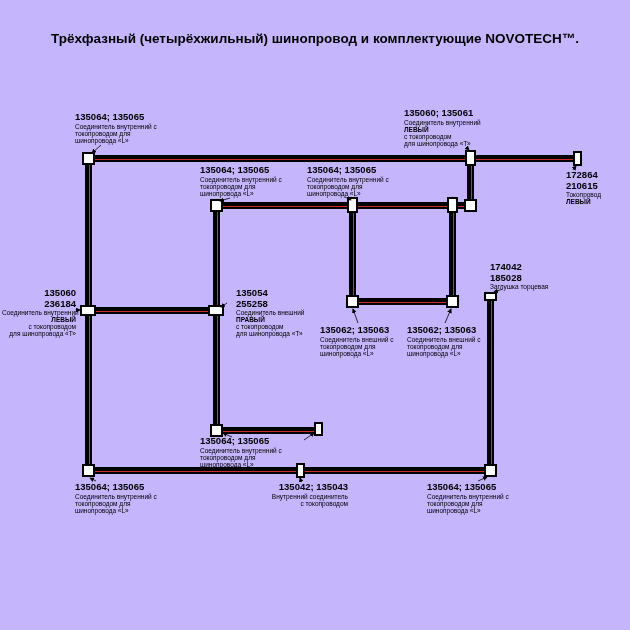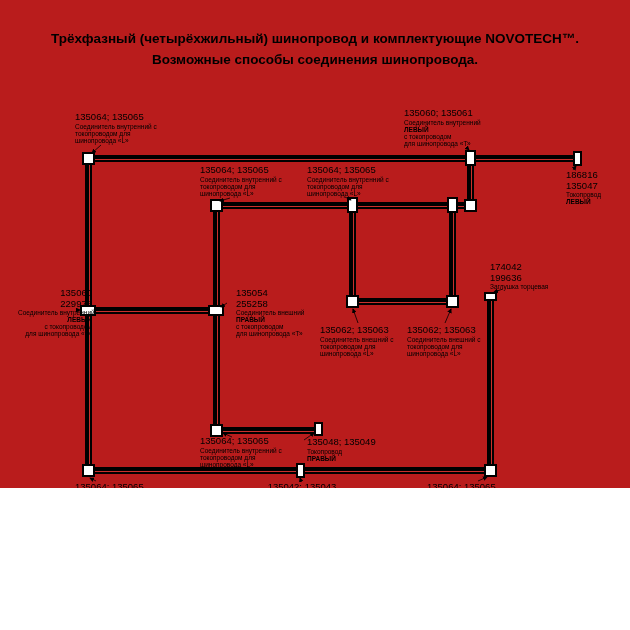--- a/index.html
+++ b/index.html
@@ -1,40 +1,39 @@
 <!DOCTYPE html>
 <html><head>
 <meta charset="utf-8">
 <style>
   *{margin:0;padding:0;box-sizing:border-box}
   html,body{background:#fff}
   body{font-family:"Liberation Sans","DejaVu Sans",sans-serif}
-  .canvas{position:relative;width:630px;height:488px;background:#b91c1c;overflow:hidden}
+  .canvas{position:relative;width:630px;height:630px;background:#c4b5fd;overflow:hidden}
   .title{position:absolute;top:28px;left:0;width:100%;text-align:center;font-weight:700;font-size:13.5px;line-height:21px;color:#000}
   .track{position:absolute;z-index:1}
   .red-h{position:absolute;left:1px;right:1px;top:4px;height:1.3px}
   .red-v{position:absolute;top:1px;bottom:1px;left:4px;width:1.3px}
   .cbox{position:absolute;z-index:3;border:2px solid #000}
   #arrows{position:absolute;left:0;top:0;z-index:4;pointer-events:none}
   .lbl{position:absolute;z-index:5;color:#000}
-  .lbl .n{font-size:9.5px;font-weight:400;line-height:10.5px;white-space:nowrap}
+  .lbl .n{font-size:9.5px;font-weight:700;line-height:10.5px;white-space:nowrap}
   .lbl .d{font-size:6.5px;line-height:7px;white-space:nowrap}
   .lbl .db{font-weight:700}
   .lbl.r .n,.lbl.r .d{white-space:nowrap}
   .lbl.r{text-align:right}
-  .lbl.c{text-align:center}
+  .lbl.c{text-align:right}
 </style>
 </head>
 <body>
 
 <div class="canvas">
 
   <div class="title">
     <div>Трёхфазный (четырёхжильный) шинопровод и комплектующие NOVOTECH™.</div>
-    <div>Возможные способы соединения шинопровода.</div>
   </div>
 
   <div id="tracks">
       <div class="track" style="left: 85px; top: 155px; width: 496px; height: 7px; background: rgb(0, 0, 0);">
         <div class="red-h" style="background: rgb(201, 48, 44);"></div>
       </div>
       <div class="track" style="left: 85px; top: 155px; width: 7px; height: 319px; background: rgb(0, 0, 0);">
         <div class="red-v" style="background: rgb(201, 48, 44);"></div>
       </div>
       <div class="track" style="left: 85px; top: 467px; width: 409px; height: 7px; background: rgb(0, 0, 0);">
@@ -128,33 +127,33 @@
       <div class="d">шинопровода «L»</div>
     </div>
   <div class="lbl" style="left:404px;top:108px;width:95px">
       <div class="n">135060; 135061</div>
       <div class="d">Соединитель внутренний</div>
       <div class="d db">ЛЕВЫЙ</div>
       <div class="d">с токопроводом</div>
       <div class="d">для шинопровода «Т»</div>
     </div>
   <div class="lbl" style="left:566px;top:170px;width:62px">
-      <div class="n">186816</div>
-      <div class="n">135047</div>
+      <div class="n">172864</div>
+      <div class="n">210615</div>
       <div class="d">Токопровод</div>
       <div class="d db">ЛЕВЫЙ</div>
     </div>
   <div class="lbl" style="left:490px;top:262px;width:75px">
       <div class="n">174042</div>
-      <div class="n">199636</div>
+      <div class="n">185028</div>
       <div class="d">Заглушка торцевая</div>
     </div>
-  <div class="lbl r" style="left:18px;top:288px;width:74px">
+  <div class="lbl r" style="left:2px;top:288px;width:74px">
       <div class="n">135060</div>
-      <div class="n">229978</div>
+      <div class="n">236184</div>
       <div class="d">Соединитель внутренний</div>
       <div class="d db">ЛЕВЫЙ</div>
       <div class="d">с токопроводом</div>
       <div class="d">для шинопровода «Т»</div>
     </div>
   <div class="lbl" style="left:236px;top:288px;width:78px">
       <div class="n">135054</div>
       <div class="n">255258</div>
       <div class="d">Соединитель внешний</div>
       <div class="d db">ПРАВЫЙ</div>
@@ -172,25 +171,20 @@
       <div class="d">Соединитель внешний с</div>
       <div class="d">токопроводом для</div>
       <div class="d">шинопровода «L»</div>
     </div>
   <div class="lbl" style="left:200px;top:436px;width:95px">
       <div class="n">135064; 135065</div>
       <div class="d">Соединитель внутренний с</div>
       <div class="d">токопроводом для</div>
       <div class="d">шинопровода «L»</div>
     </div>
-  <div class="lbl" style="left:307px;top:437px;width:80px">
-      <div class="n">135048; 135049</div>
-      <div class="d">Токопровод</div>
-      <div class="d db">ПРАВЫЙ</div>
-    </div>
   <div class="lbl" style="left:75px;top:482px;width:100px">
       <div class="n">135064; 135065</div>
       <div class="d">Соединитель внутренний с</div>
       <div class="d">токопроводом для</div>
       <div class="d">шинопровода «L»</div>
     </div>
   <div class="lbl c" style="left:256px;top:482px;width:92px">
       <div class="n">135042; 135043</div>
       <div class="d">Внутренний соединитель</div>
       <div class="d">с токопроводом</div>

